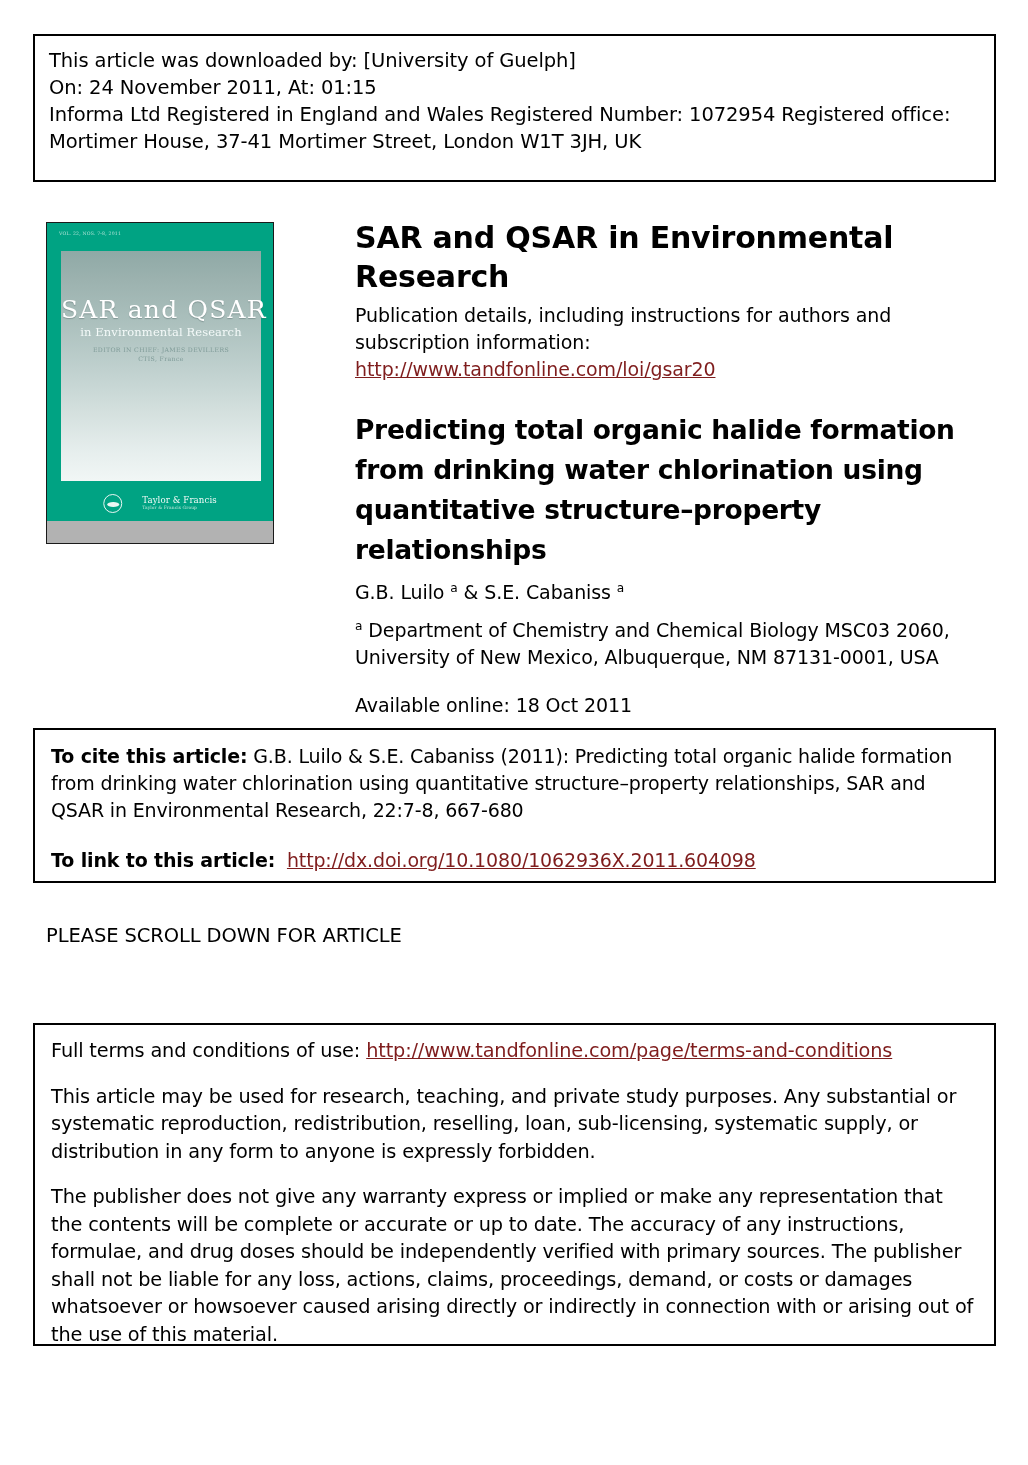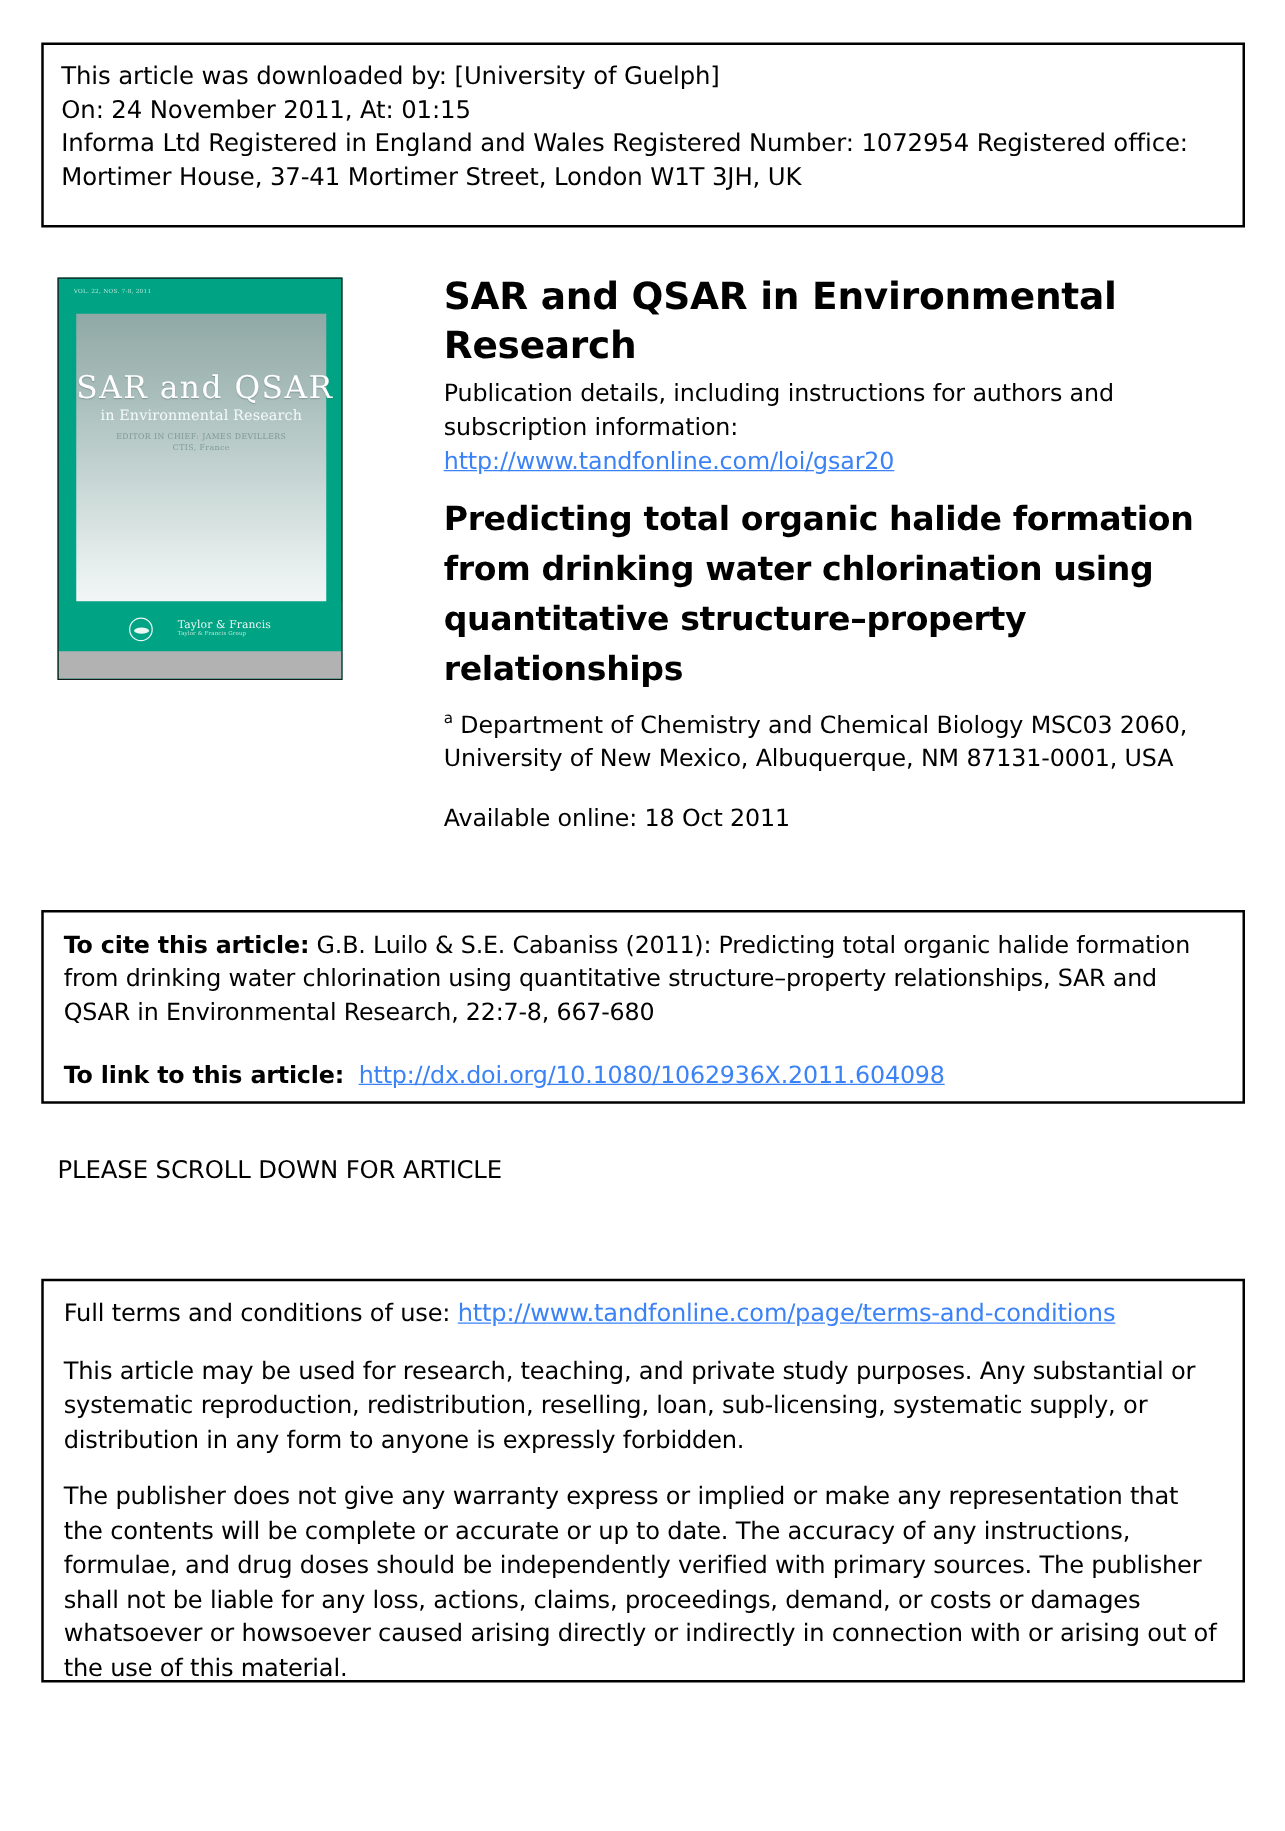--- a/index.html
+++ b/index.html
@@ -220,29 +220,29 @@
     letter-spacing: -0.2px;
     margin: 0;
   }
   .pub-details {
     font-size: 19px;
     line-height: 27px;
     margin-top: 6px;
     letter-spacing: -0.1px;
   }
   a.link, .link {
-    color: #3b82f6;
+    color: #7f1d1d;
     text-decoration: underline;
     word-break: break-all;
   }
   .article-title {
     font-size: 26.5px;
     line-height: 40px;
     font-weight: bold;
-    margin-top: 13px;
+    margin-top: 27px;
     letter-spacing: -0.3px;
   }
   .authors {
     font-size: 19px;
     line-height: 27px;
     margin-top: 9px;
     letter-spacing: -0.1px;
   }
   .affiliation {
     font-size: 19px;
@@ -341,20 +341,21 @@
   <div id="masthead-right">
     <div class="journal-name">SAR and QSAR in Environmental Research</div>
 
     <div class="pub-details">
       <span>Publication details, including instructions for authors and subscription information:</span><br>
       <a class="link" href="#">http://www.tandfonline.com/loi/gsar20</a>
     </div>
 
     <div class="article-title">Predicting total organic halide formation from drinking water chlorination using quantitative structure–property relationships</div>
 
+    <div class="authors"><span>G.B. Luilo </span><sup>a</sup><span> &amp; S.E. Cabaniss </span><sup>a</sup></div>
 
     <div class="affiliation"><sup>a</sup><span> Department of Chemistry and Chemical Biology MSC03 2060, University of New Mexico, Albuquerque, NM 87131-0001, USA</span></div>
 
     <div class="available">Available online: 18 Oct 2011</div>
   </div>
 
   <div class="box" id="citation-box">
     <div class="cite-para"><b>To cite this article:</b><span> G.B. Luilo &amp; S.E. Cabaniss (2011): Predicting total organic halide formation from drinking water chlorination using quantitative structure–property relationships, SAR and QSAR in Environmental Research, 22:7-8, 667-680</span></div>
     <div class="cite-link-para"><b>To link to this article:</b>&nbsp; <a class="link" href="#">http://dx.doi.org/10.1080/1062936X.2011.604098</a></div>
   </div>

